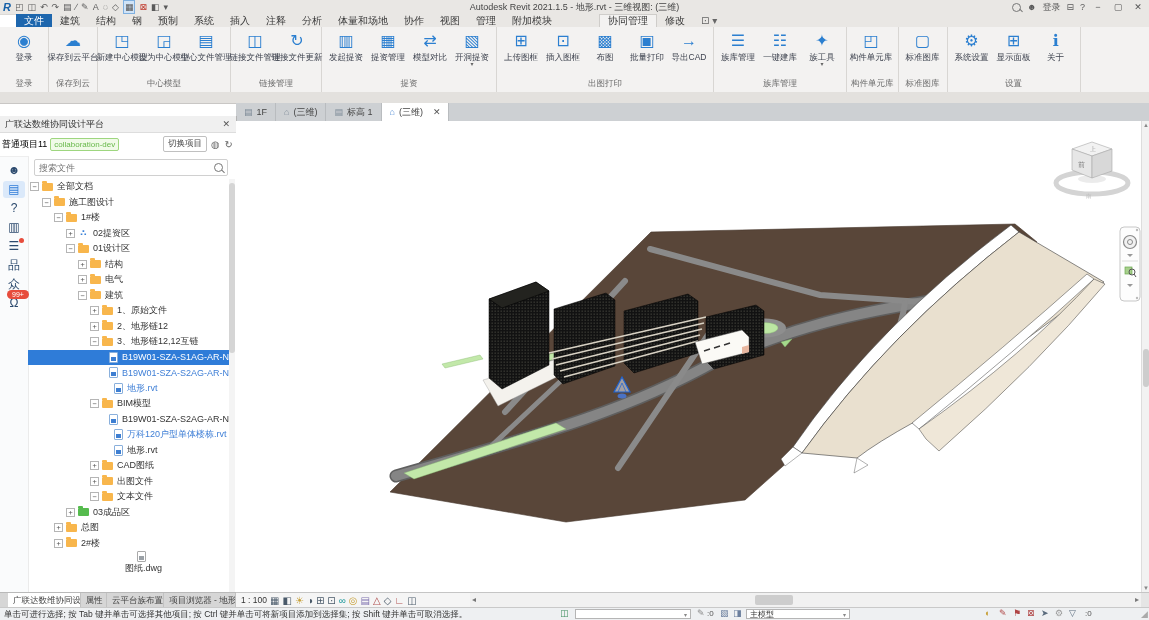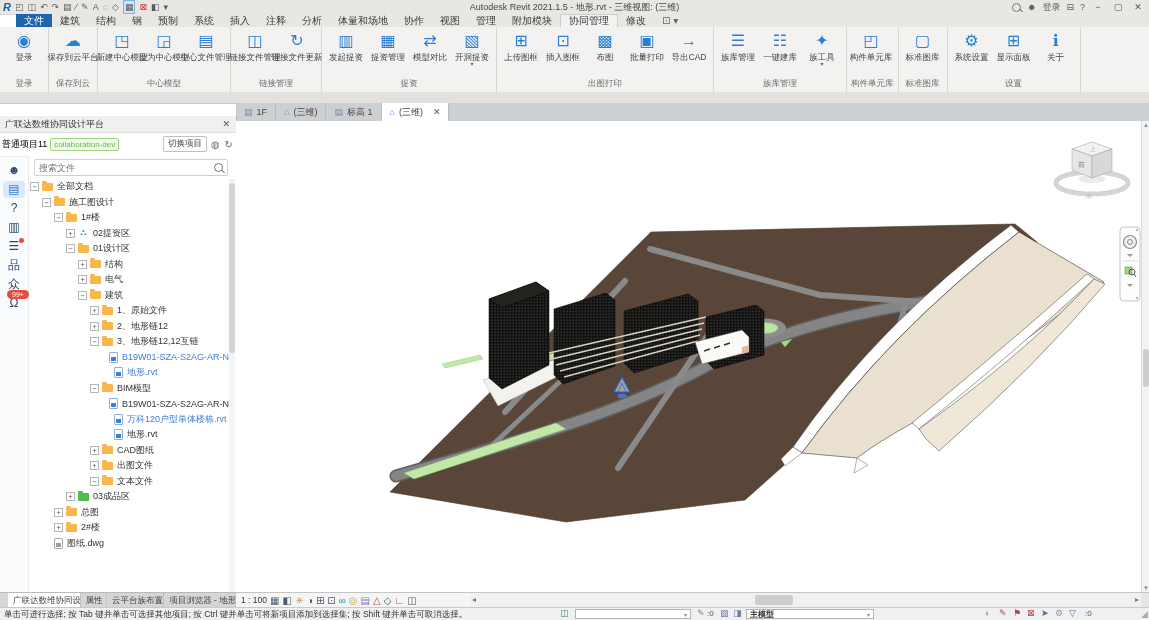--- a/index.html
+++ b/index.html
@@ -17,21 +17,21 @@
   #apptitle{position:absolute;left:0;right:0;text-align:center;font-size:9px;color:#444;pointer-events:none;}
   #tright{margin-left:auto;display:flex;align-items:center;gap:6px;padding-right:4px;z-index:2;}
   .mag{width:7px;height:7px;border:1.4px solid #777;border-radius:50%;position:relative;display:inline-block;}
   .mag::after{content:"";position:absolute;width:4px;height:1.4px;background:#777;transform:rotate(45deg);right:-3px;bottom:-1px;}
   .winbtn{width:14px;text-align:center;color:#555;}
   
   #tabrow{left:16px;top:14px;width:1149px;height:13px;background:#e9e7e4;display:flex;align-items:stretch;
           font-size:10px;color:#3a3a3a;}
   .rtab{padding:0 8px;display:flex;align-items:center;cursor:default;}
   .rtab.file{background:#1d66ad;color:#fff;}
-  .rtab.active{background:#f3f2f1;border:1px solid #cfcdca;border-bottom:none;}
+  .rtab.active{background:#f3f2f1;border:1px solid #cfcdca;border-bottom:none;margin-left:39px;}
   .rtab.mod-dd{color:#666;}
   
   #ribbon{left:0;top:27px;width:1149px;height:65px;background:#f3f2f1;border-bottom:1px solid #c9c7c5;
           display:flex;align-items:stretch;}
   .rgroup{display:flex;flex-direction:column;border-right:1px solid #d8d6d3;padding:2px 4px 0 4px;}
   .rbtns{display:flex;flex:1;align-items:flex-start;gap:2px;}
   .rbtn{display:flex;flex-direction:column;align-items:center;width:40px;padding-top:1px;cursor:default;}
   .rbtn .ricon{font-size:16px;line-height:22px;color:#2b7fd0;}
   .rbtn .rlabel{font-size:8.5px;color:#3f4450;white-space:nowrap;line-height:10px;}
   .rbtn .rcaret{font-size:6px;color:#666;line-height:5px;}
@@ -415,20 +415,25 @@
         <div class="trow" style="padding-left: 62px;">
           <span class="exp">+</span>
           <span class="i-folder"></span>
           <span class="lbl">2、地形链12</span>
         </div>
         <div class="trow" style="padding-left: 62px;">
           <span class="exp">−</span>
           <span class="i-folder"></span>
           <span class="lbl">3、地形链12,12互链</span>
         </div>
+        <div class="trow sel" style="padding-left: 74px;">
+          <span style="width: 12px;"></span>
+          <span class="i-rvt"></span>
+          <span class="lbl">B19W01-SZA-S1AG-AR-N</span>
+        </div>
         <div class="trow" style="padding-left: 74px;">
           <span style="width: 12px;"></span>
           <span class="i-rvt"></span>
           <span class="lbl blue">B19W01-SZA-S2AG-AR-N</span>
         </div>
         <div class="trow" style="padding-left: 74px;">
           <span style="width: 12px;"></span>
           <span class="i-rvt"></span>
           <span class="lbl blue">地形.rvt</span>
         </div>
@@ -475,21 +480,21 @@
         <div class="trow" style="padding-left: 26px;">
           <span class="exp">+</span>
           <span class="i-folder"></span>
           <span class="lbl">总图</span>
         </div>
         <div class="trow" style="padding-left: 26px;">
           <span class="exp">+</span>
           <span class="i-folder"></span>
           <span class="lbl">2#楼</span>
         </div>
-        <div class="trow" style="padding-left: 14px;">
+        <div class="trow" style="padding-left: 30px; flex-direction: column;">
           <span style="width: 12px;"></span>
           <span class="i-dwg"></span>
           <span class="lbl">图纸.dwg</span>
         </div>
       </div>
     <div id="treescroll">
         <div id="treethumb"></div>
       </div>
   </div>
 
@@ -629,21 +634,21 @@
   <div id="statusbar" class="abs">
     <span id="statushint">单击可进行选择; 按 Tab 键并单击可选择其他项目; 按 Ctrl 键并单击可将新项目添加到选择集; 按 Shift 键并单击可取消选择。</span>
     <span class="sbico" style="left:560px;color:#3f8f5f">◫</span>
     <div class="sbsel" style="left:575px;width:116px;">
         <span class="c">▾</span>
       </div>
     <span class="sbico" style="left:697px;color:#888">✎</span>
     <span class="sbico" style="left:707px;color:#555;font-size:8px;top:1px">:<span>0</span></span>
     <span class="sbico" style="left:720px;color:#6b7f9e">▧</span>
     <span class="sbico" style="left:733px;color:#6b7f9e">◨</span>
-    <div class="sbsel" style="left:746px;width:128px;font-weight:bold;">
+    <div class="sbsel" style="left:746px;width:104px;">
       <span>主模型</span>
         <span class="c">▾</span>
     </div>
     <span id="sbright"></span>
     <span class="sbico" style="left:1085px;color:#555;font-size:8px;top:1px">:<span>0</span></span>
     <span id="grip">◢</span>
   <span class="sbico" style="left: 985px; color: rgb(200, 162, 60);">◐</span><span class="sbico" style="left: 999px; color: rgb(176, 69, 69);">✎</span><span class="sbico" style="left: 1013px; color: rgb(176, 69, 69);">⚑</span><span class="sbico" style="left: 1027px; color: rgb(176, 69, 69);">⊠</span><span class="sbico" style="left: 1041px; color: rgb(90, 107, 125);">➤</span><span class="sbico" style="left: 1055px; color: rgb(154, 154, 154);">⚙</span><span class="sbico" style="left: 1069px; color: rgb(90, 107, 125);">▽</span></div>
 
 </div>
 

